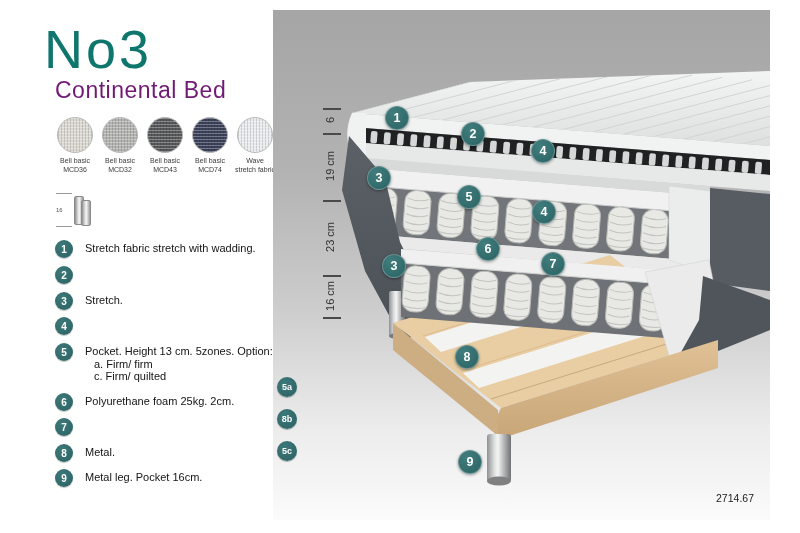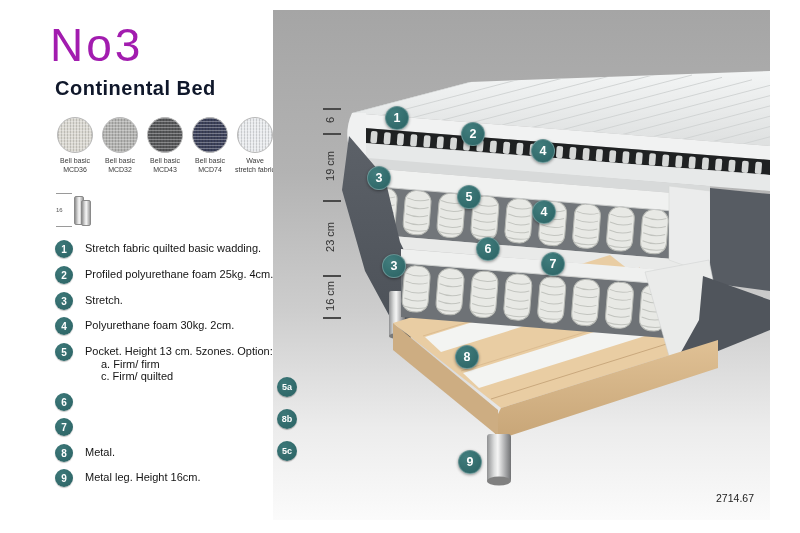--- a/index.html
+++ b/index.html
@@ -1,24 +1,24 @@
 <!DOCTYPE html>
 <html><head>
 <meta charset="utf-8">
 <style>
   * { margin:0; padding:0; box-sizing:border-box; }
   html,body { width:800px; height:533px; background:#fff; overflow:hidden;
               font-family:"Liberation Sans", sans-serif; }
   #page { position:relative; width:800px; height:533px; background:#ffffff; }
 
   
-  .title { position:absolute; left:50px; top:18px; font-size:46px; font-weight:300;
-           letter-spacing:3px; color:#a21caf; }
-  .subtitle { position:absolute; left:55px; top:77px; font-size:20px; font-weight:700;
-              letter-spacing:.5px; color:#0f172a; }
+  .title { position:absolute; left:44px; top:18px; font-size:54px; font-weight:300;
+           letter-spacing:3px; color:#0f766e; }
+  .subtitle { position:absolute; left:55px; top:77px; font-size:23px; font-weight:400;
+              letter-spacing:.5px; color:#701a75; }
 
   .swatches { position:absolute; left:54px; top:117px; display:flex; gap:3px; }
   .swatch { width:42px; display:flex; flex-direction:column; align-items:center; }
   .swatch-circle { width:36px; height:36px; border-radius:50%; border:1px solid #b9b9b9;
      background-image:
        repeating-linear-gradient(0deg, rgba(255,255,255,.30) 0 1px, rgba(0,0,0,0) 1px 3px),
        repeating-linear-gradient(90deg, rgba(0,0,0,.14) 0 1px, rgba(0,0,0,0) 1px 3px); }
   .swatch-label { margin-top:4px; font-size:7px; line-height:1.25; color:#3a3a3a;
                   text-align:center; white-space:nowrap; }
 
@@ -29,21 +29,21 @@
              background:linear-gradient(90deg,#8f8f8f,#e3e3e3 40%,#f3f3f3 55%,#9a9a9a);
              border:.5px solid #8a8a8a; }
   .leg-cyl.second { height:26px; margin-left:-3px; margin-top:6px; }
 
   .legend-row { position:absolute; left:55px; display:flex; }
   .num-badge { width:18px; height:18px; border-radius:50%; flex:0 0 18px;
      background:radial-gradient(circle at 35% 30%, #3d7879, #2a6263);
      color:#fff; font-size:10px; font-weight:bold; display:flex; align-items:center;
      justify-content:center; margin-right:12px; box-shadow:0 1px 1px rgba(0,0,0,.25); }
   .legend-text { font-size:11px; color:#141414; padding-top:2px; line-height:12.5px; }
-  .legend-opts { margin-left:16px; }
+  .legend-opts { margin-left:9px; }
 
   
   .frow { position:absolute; left:277px; display:flex; align-items:center; }
   .fbadge { width:20px; height:20px; border-radius:50%; z-index:2;
      background:radial-gradient(circle at 35% 30%, #3d7879, #2a6263); color:#fff;
      font-size:9px; font-weight:bold; display:flex; align-items:center; justify-content:center;
      margin-right:1px; box-shadow:0 1px 1px rgba(0,0,0,.3); }
   .fcells { display:flex; width:114px; height:22px; border:2px solid #000; background:#fff; }
   .fcell { width:55px; height:18px; font-size:16px; font-weight:600; text-align:center;
            line-height:18px; }
@@ -101,57 +101,56 @@
   </div>
 
   <div class="leg-thumb">
     <div class="leg-dim">16</div>
     <div class="leg-cyl"></div>
     <div class="leg-cyl second"></div>
   </div>
 
   <div class="legend-row" style="top:240px">
     <div class="num-badge">1</div>
-    <div class="legend-text">Stretch fabric quilted basic wadding.</div>
+    <div class="legend-text">Stretch fabric stretch with wadding.</div>
   </div>
   <div class="legend-row" style="top:266px">
     <div class="num-badge">2</div>
-    <div class="legend-text">Profiled polyurethane foam 25kg. 4cm.</div>
   </div>
   <div class="legend-row" style="top:292px">
     <div class="num-badge">3</div>
     <div class="legend-text">Stretch.</div>
   </div>
   <div class="legend-row" style="top:317px">
     <div class="num-badge">4</div>
-    <div class="legend-text">Polyurethane foam 30kg. 2cm.</div>
   </div>
   <div class="legend-row" style="top:343px">
     <div class="num-badge">5</div>
     <div class="legend-text">
       <span>Pocket. Height 13 cm. 5zones. Option:</span>
       <div class="legend-opts">
         <div>a. Firm/ firm</div>
         <div>c. Firm/ quilted</div>
       </div>
     </div>
   </div>
   <div class="legend-row" style="top:393px">
     <div class="num-badge">6</div>
+    <div class="legend-text">Polyurethane foam 25kg. 2cm.</div>
   </div>
   <div class="legend-row" style="top:418px">
     <div class="num-badge">7</div>
   </div>
   <div class="legend-row" style="top:444px">
     <div class="num-badge">8</div>
     <div class="legend-text">Metal.</div>
   </div>
   <div class="legend-row" style="top:469px">
     <div class="num-badge">9</div>
-    <div class="legend-text">Metal leg. Height 16cm.</div>
+    <div class="legend-text">Metal leg. Pocket 16cm.</div>
   </div>
 
   <div class="frow all-dark" style="top:376px">
     <div class="fbadge">5a</div>
     <div class="fcells">
       <div class="fcell dark first">F</div>
       <div class="fcell dark">F</div>
     </div>
   </div>
   <div class="frow" style="top:408px">

